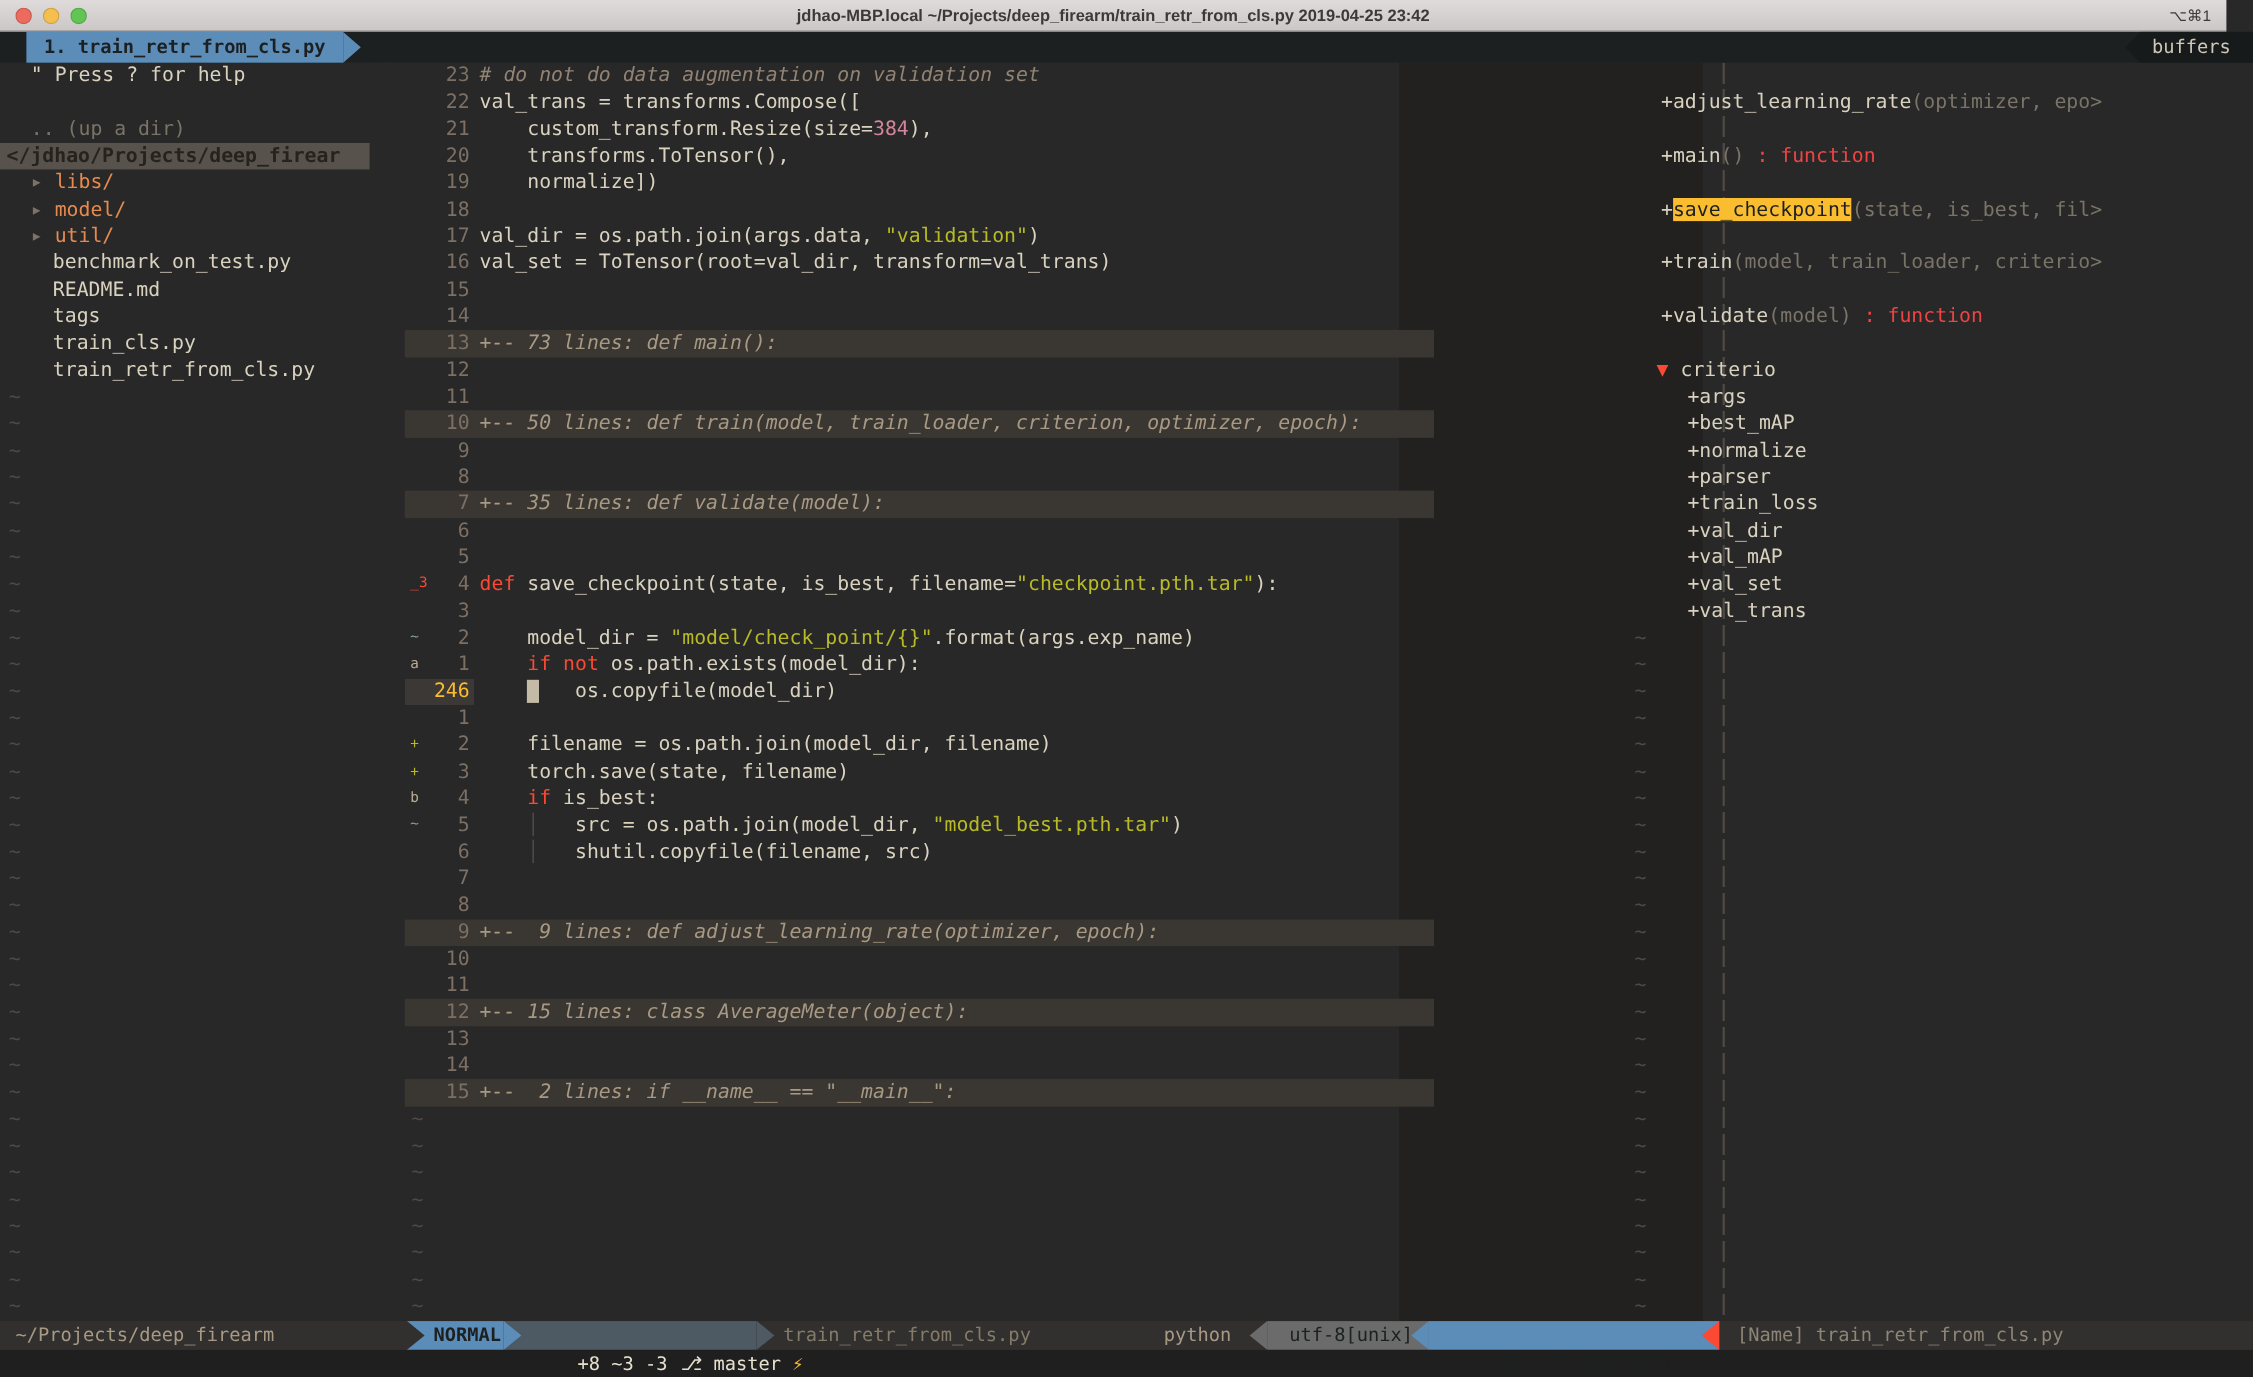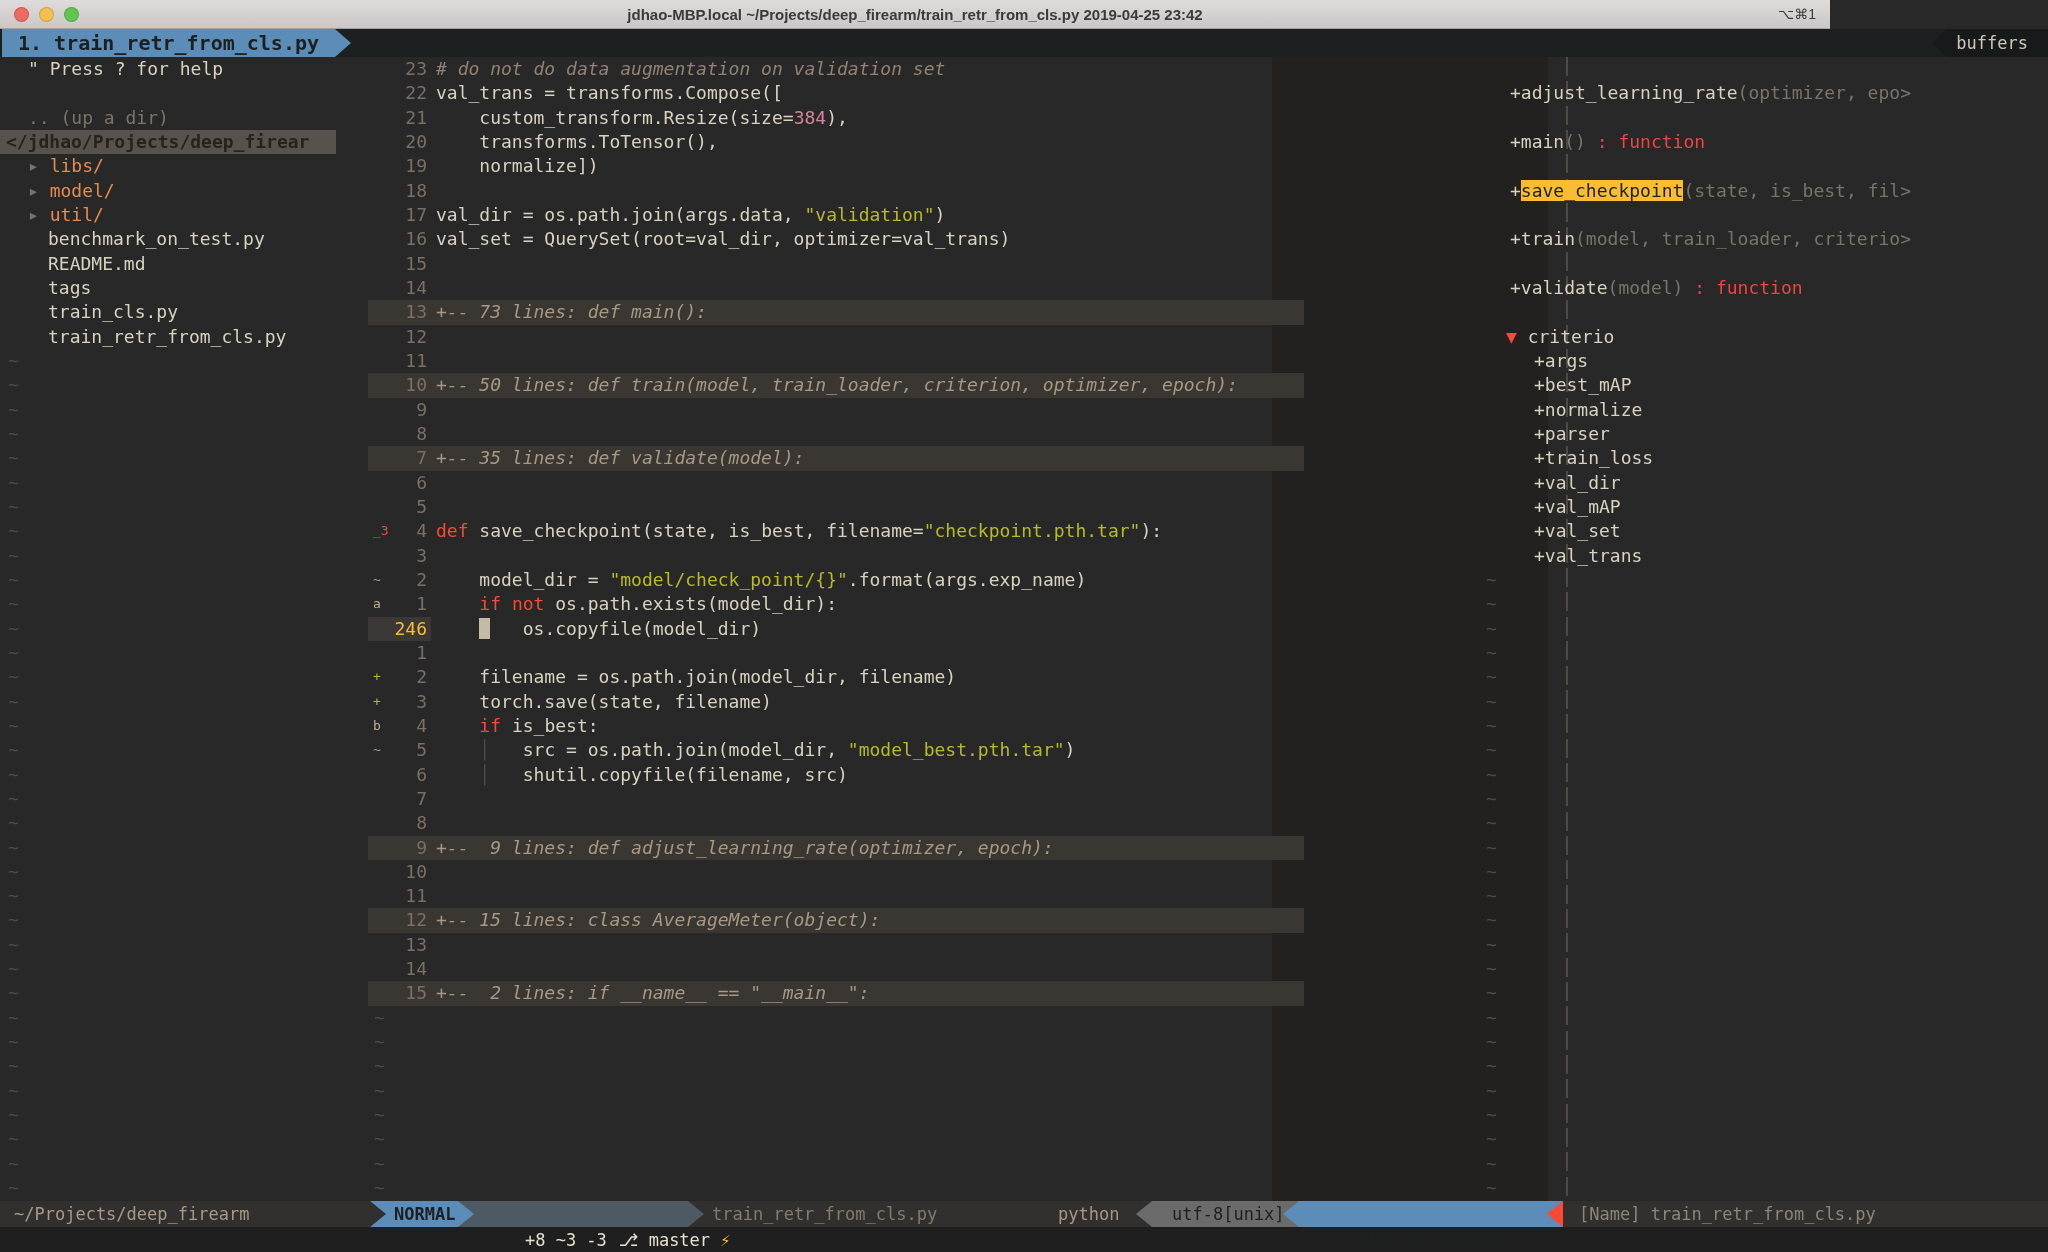--- a/index.html
+++ b/index.html
@@ -7,33 +7,33 @@
     --utf:#6b6b6b; --fold-bg:#3a3733; --cc:#232120; --yellow:#fabd2f; --red:#fb4934;
     --green:#b8bb26; --purple:#d3869b; --orange:#e78a4e; --gray:#928374;
     --rh:24.34px;
   }
   *{box-sizing:border-box;}
   html,body{margin:0;padding:0;}
   body{width:2048px;height:1252px;background:var(--bg);overflow:hidden;
        font-family:"DejaVu Sans Mono",monospace;position:relative;}
 
   
-  .titlebar{position:absolute;top:0;left:0;width:1830px;height:29px;
+  .titlebar{position:absolute;top:0;left:0;width:2024px;height:29px;
     background:linear-gradient(#dedbda,#cac7c6);border-bottom:1px solid #a5a1a0;}
   .lights{position:absolute;left:14px;top:7px;display:flex;gap:10px;}
   .light{width:15px;height:15px;border-radius:50%;border:1px solid rgba(0,0,0,.15);}
   .l-red{background:#ed6a5e;} .l-yellow{background:#f5bf4f;} .l-green{background:#61c554;}
   .title-text{position:absolute;left:0;right:0;top:0;height:29px;line-height:29px;text-align:center;
     font-family:"Liberation Sans",sans-serif;font-size:15px;font-weight:bold;color:#3c3a39;}
   .title-right{position:absolute;right:14px;top:0;height:29px;line-height:29px;
     font-family:"Liberation Sans",sans-serif;font-size:14px;color:#3c3a39;}
 
   
   .tabline{position:absolute;top:29px;left:0;width:2048px;height:28px;background:#1d2021;display:flex;align-items:stretch;}
-  .tab{margin-left:2px;background:var(--blue);color:#1d2021;font-size:20px;line-height:28px;
+  .tab{margin-left:24px;background:var(--blue);color:#1d2021;font-size:17px;line-height:28px;
     padding:0 16px;font-weight:bold;white-space:pre;}
   .tab-arrow{width:0;height:0;border-top:14px solid transparent;border-bottom:14px solid transparent;
     border-left:16px solid var(--blue);}
   .tab-spacer{flex:1;}
   .buf-arrow{width:0;height:0;border-top:14px solid transparent;border-bottom:14px solid transparent;
     border-right:14px solid #171a1b;}
   .buffers{background:#171a1b;color:#cfc8b6;font-size:17px;line-height:28px;padding:0 20px 0 10px;}
 
   
   .editor{position:absolute;top:57px;left:0;width:2048px;height:1144px;}
@@ -177,21 +177,21 @@
     </div>
   <div class="wsep sep1"></div>
   <div class="codewin">
       <div class="row code-row"><span class="sign"></span><span class="lnum">23</span><span class="ctext"><span class="tk tk-comment"># do not do data augmentation on validation set</span></span></div>
       <div class="row code-row"><span class="sign"></span><span class="lnum">22</span><span class="ctext"><span class="tk tk-fg">val_trans = transforms.Compose([</span></span></div>
       <div class="row code-row"><span class="sign"></span><span class="lnum">21</span><span class="ctext"><span class="tk tk-fg">    custom_transform.Resize(size=</span><span class="tk tk-num">384</span><span class="tk tk-fg">),</span></span></div>
       <div class="row code-row"><span class="sign"></span><span class="lnum">20</span><span class="ctext"><span class="tk tk-fg">    transforms.ToTensor(),</span></span></div>
       <div class="row code-row"><span class="sign"></span><span class="lnum">19</span><span class="ctext"><span class="tk tk-fg">    normalize])</span></span></div>
       <div class="row code-row"><span class="sign"></span><span class="lnum">18</span><span class="ctext"></span></div>
       <div class="row code-row"><span class="sign"></span><span class="lnum">17</span><span class="ctext"><span class="tk tk-fg">val_dir = os.path.join(args.data, </span><span class="tk tk-str">"validation"</span><span class="tk tk-fg">)</span></span></div>
-      <div class="row code-row"><span class="sign"></span><span class="lnum">16</span><span class="ctext"><span class="tk tk-fg">val_set = QuerySet(root=val_dir, optimizer=val_trans)</span></span></div>
+      <div class="row code-row"><span class="sign"></span><span class="lnum">16</span><span class="ctext"><span class="tk tk-fg">val_set = ToTensor(root=val_dir, transform=val_trans)</span></span></div>
       <div class="row code-row"><span class="sign"></span><span class="lnum">15</span><span class="ctext"></span></div>
       <div class="row code-row"><span class="sign"></span><span class="lnum">14</span><span class="ctext"></span></div>
       <div class="row code-row fold"><span class="sign"></span><span class="lnum">13</span><span class="ctext"><span class="tk tk-fold">+-- 73 lines: def main():</span></span></div>
       <div class="row code-row"><span class="sign"></span><span class="lnum">12</span><span class="ctext"></span></div>
       <div class="row code-row"><span class="sign"></span><span class="lnum">11</span><span class="ctext"></span></div>
       <div class="row code-row fold"><span class="sign"></span><span class="lnum">10</span><span class="ctext"><span class="tk tk-fold">+-- 50 lines: def train(model, train_loader, criterion, optimizer, epoch):</span></span></div>
       <div class="row code-row"><span class="sign"></span><span class="lnum">9</span><span class="ctext"></span></div>
       <div class="row code-row"><span class="sign"></span><span class="lnum">8</span><span class="ctext"></span></div>
       <div class="row code-row fold"><span class="sign"></span><span class="lnum">7</span><span class="ctext"><span class="tk tk-fold">+-- 35 lines: def validate(model):</span></span></div>
       <div class="row code-row"><span class="sign"></span><span class="lnum">6</span><span class="ctext"></span></div>

